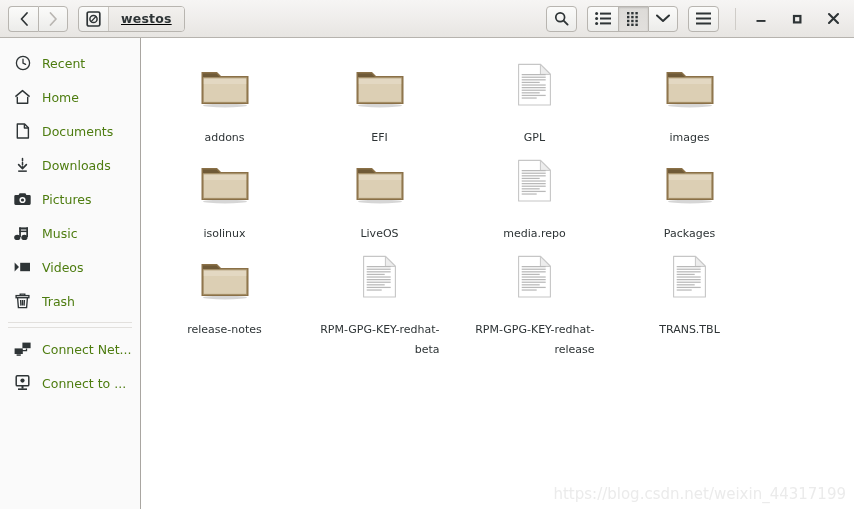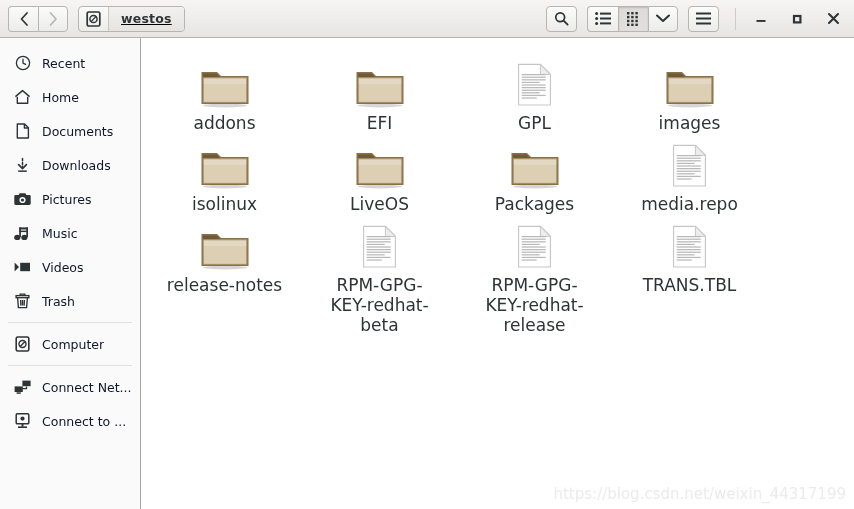--- a/index.html
+++ b/index.html
@@ -79,42 +79,42 @@
     border-right: 1px solid #a9a6a1;
     padding-top: 8px;
   }
   .side-item {
     display: flex; align-items: center;
     height: 34px; padding-left: 14px; gap: 11px;
     cursor: default;
   }
   .side-icon { width: 17px; height: 17px; display: flex; align-items: center; justify-content: center; flex: 0 0 17px; }
   .side-label {
-    font-size: 12.5px; color: #0f172a;
+    font-size: 12.5px; color: #4d7c0f;
     white-space: nowrap; overflow: hidden;
   }
   .side-sep { height: 1px; background: #e2e0dd; margin: 4px 8px; }
 
   .content { flex: 1; position: relative; background: #ffffff; overflow: hidden; }
   .grid {
     display: grid;
     grid-template-columns: repeat(4, 155px);
     padding: 14px 0 0 6px;
   }
   .cell {
     width: 155px;
     display: flex; flex-direction: column; align-items: center;
     padding-top: 4px;
     cursor: default;
   }
   .cell .ic { height: 52px; display: flex; align-items: flex-end; justify-content: center; }
   .cell .nm {
-    margin-top: 5px;
-    font-size: 17px; color: #2e3436;
-    text-align: center; line-height: 20px;
+    margin-top: 20px;
+    font-size: 11px; color: #2e3436;
+    text-align: right; line-height: 20px;
     max-width: 120px; word-break: break-word;
   }
 
   .watermark {
     position: absolute; right: 8px; bottom: 6px;
     font-size: 15px; color: #ebebeb;
     white-space: nowrap; pointer-events: none;
   }
 </style>
 </head>
@@ -312,30 +312,20 @@
                 <rect x="1.1" y="2.6" width="12.8" height="2.1"></rect>
                 <path d="M5.2 2.4 L5.2 1.1 L9.8 1.1 L9.8 2.4"></path>
                 <path d="M2.6 5 L3.4 14.6 L11.6 14.6 L12.4 5"></path>
                 <path d="M5.6 7 L5.9 12.6 M7.5 7 L7.5 12.6 M9.4 7 L9.1 12.6"></path>
               </g>
             </svg>
           </span>
           <span class="side-label">Trash</span>
         </div>
         <div class="side-sep"></div>
-        <div class="side-item">
-          <span class="side-icon">
-            <svg width="15" height="16" viewBox="0 0 15 16">
-              <rect x="1.2" y="1" width="12.6" height="14" rx="1.6" fill="none" stroke="#2e3436" stroke-width="1.6"></rect>
-              <circle cx="7.5" cy="8" r="3.5" fill="none" stroke="#2e3436" stroke-width="1.4"></circle>
-              <path d="M5.4 10.3 L9.8 5.7" stroke="#2e3436" stroke-width="1.3" stroke-linecap="round"></path>
-            </svg>
-          </span>
-          <span class="side-label">Computer</span>
-        </div>
         <div class="side-sep"></div>
         <div class="side-item">
           <span class="side-icon">
             <svg width="17" height="15" viewBox="0 0 17 15">
               <g fill="#2e3436">
                 <rect x="8.4" y="0.6" width="8.2" height="5.6"></rect>
                 <rect x="0.6" y="6.4" width="8.2" height="5.6"></rect>
                 <rect x="2.6" y="12.3" width="4.2" height="1.5"></rect>
               </g>
               <path d="M12.5 6.4 L12.5 8.6 L4.7 8.6" fill="none" stroke="#2e3436" stroke-width="1.3"></path>
@@ -439,33 +429,20 @@
                 <path d="M4 9.5 L17.4 9.5 L21.4 13.6 L4 13.6 Z" fill="#6f5a38"></path>
                 <path d="M4.2 13.8 L47.8 13.8 L47.8 38.4 L4.2 38.4 Z" fill="#dccfb4"></path>
                 <path d="M4.2 13.8 L47.8 13.8 L47.8 20 L4.2 20 Z" fill="#e3d8c2"></path>
                 <path d="M4.2 13.8 L47.8 13.8 L47.8 38.4 L4.2 38.4 Z" fill="none" stroke="#a08a61" stroke-width=".9"></path>
               </svg>
             </div>
             <div class="nm">LiveOS</div>
           </div>
           <div class="cell">
             <div class="ic">
-              <svg width="52" height="44" viewBox="0 0 52 44">
-                <ellipse cx="26" cy="41.5" rx="22" ry="1.9" fill="rgba(0,0,0,.16)"></ellipse>
-                <path d="M2.5 8 L2.5 40 L49.5 40 L49.5 12 L22 12 L18 8 Z" fill="#8a7047"></path>
-                <path d="M4 9.5 L17.4 9.5 L21.4 13.6 L4 13.6 Z" fill="#6f5a38"></path>
-                <path d="M4.2 13.8 L47.8 13.8 L47.8 38.4 L4.2 38.4 Z" fill="#dccfb4"></path>
-                <path d="M4.2 13.8 L47.8 13.8 L47.8 20 L4.2 20 Z" fill="#e3d8c2"></path>
-                <path d="M4.2 13.8 L47.8 13.8 L47.8 38.4 L4.2 38.4 Z" fill="none" stroke="#a08a61" stroke-width=".9"></path>
-              </svg>
-            </div>
-            <div class="nm">Packages</div>
-          </div>
-          <div class="cell">
-            <div class="ic">
               <svg width="42" height="46" viewBox="0 0 42 46">
                 <path d="M4.6 2.4 L26.6 2.4 L36.4 12.2 L36.4 43 L4.6 43 Z" fill="#ffffff" stroke="#c6c6c6" stroke-width="1.1" stroke-linejoin="round"></path>
                 <path d="M26.4 2.6 L26.4 12.4 L36.2 12.4 Z" fill="#ededed" stroke="#c6c6c6" stroke-width="1"></path>
                 <g transform="translate(1.2,0)">
                   <rect x="6.5" y="12" width="24" height="1.25" fill="#b9b9b9"></rect>
                   <rect x="6.5" y="14.6" width="24" height="1.25" fill="#b9b9b9"></rect>
                   <rect x="6.5" y="17.2" width="24" height="1.25" fill="#b9b9b9"></rect>
                   <rect x="6.5" y="19.8" width="18" height="1.25" fill="#b9b9b9"></rect>
                   <rect x="6.5" y="22.4" width="24" height="1.25" fill="#b9b9b9"></rect>
                   <rect x="6.5" y="25" width="24" height="1.25" fill="#b9b9b9"></rect>
@@ -482,20 +459,33 @@
             <div class="ic">
               <svg width="52" height="44" viewBox="0 0 52 44">
                 <ellipse cx="26" cy="41.5" rx="22" ry="1.9" fill="rgba(0,0,0,.16)"></ellipse>
                 <path d="M2.5 8 L2.5 40 L49.5 40 L49.5 12 L22 12 L18 8 Z" fill="#8a7047"></path>
                 <path d="M4 9.5 L17.4 9.5 L21.4 13.6 L4 13.6 Z" fill="#6f5a38"></path>
                 <path d="M4.2 13.8 L47.8 13.8 L47.8 38.4 L4.2 38.4 Z" fill="#dccfb4"></path>
                 <path d="M4.2 13.8 L47.8 13.8 L47.8 20 L4.2 20 Z" fill="#e3d8c2"></path>
                 <path d="M4.2 13.8 L47.8 13.8 L47.8 38.4 L4.2 38.4 Z" fill="none" stroke="#a08a61" stroke-width=".9"></path>
               </svg>
             </div>
+            <div class="nm">Packages</div>
+          </div>
+          <div class="cell">
+            <div class="ic">
+              <svg width="52" height="44" viewBox="0 0 52 44">
+                <ellipse cx="26" cy="41.5" rx="22" ry="1.9" fill="rgba(0,0,0,.16)"></ellipse>
+                <path d="M2.5 8 L2.5 40 L49.5 40 L49.5 12 L22 12 L18 8 Z" fill="#8a7047"></path>
+                <path d="M4 9.5 L17.4 9.5 L21.4 13.6 L4 13.6 Z" fill="#6f5a38"></path>
+                <path d="M4.2 13.8 L47.8 13.8 L47.8 38.4 L4.2 38.4 Z" fill="#dccfb4"></path>
+                <path d="M4.2 13.8 L47.8 13.8 L47.8 20 L4.2 20 Z" fill="#e3d8c2"></path>
+                <path d="M4.2 13.8 L47.8 13.8 L47.8 38.4 L4.2 38.4 Z" fill="none" stroke="#a08a61" stroke-width=".9"></path>
+              </svg>
+            </div>
             <div class="nm">release-notes</div>
           </div>
           <div class="cell">
             <div class="ic">
               <svg width="42" height="46" viewBox="0 0 42 46">
                 <path d="M4.6 2.4 L26.6 2.4 L36.4 12.2 L36.4 43 L4.6 43 Z" fill="#ffffff" stroke="#c6c6c6" stroke-width="1.1" stroke-linejoin="round"></path>
                 <path d="M26.4 2.6 L26.4 12.4 L36.2 12.4 Z" fill="#ededed" stroke="#c6c6c6" stroke-width="1"></path>
                 <g transform="translate(1.2,0)">
                   <rect x="6.5" y="12" width="24" height="1.25" fill="#b9b9b9"></rect>
                   <rect x="6.5" y="14.6" width="24" height="1.25" fill="#b9b9b9"></rect>

